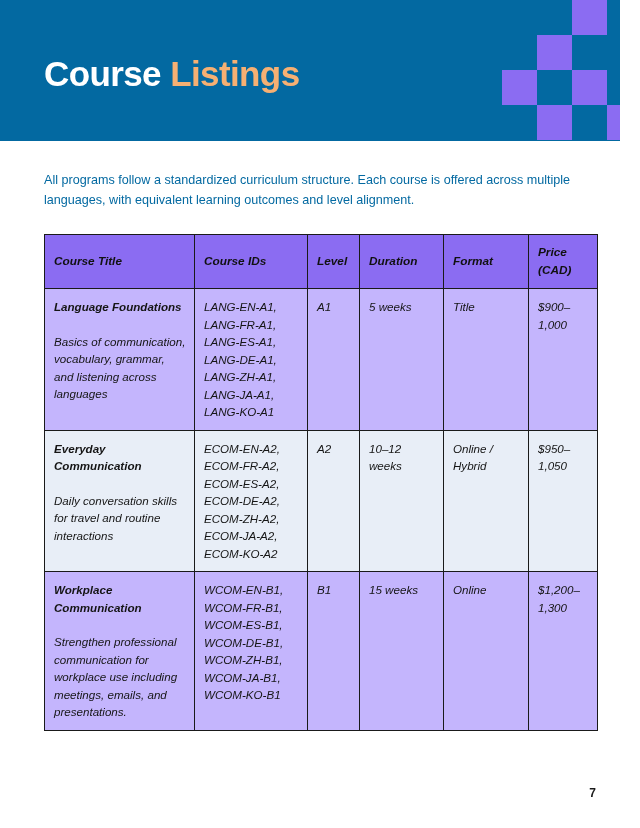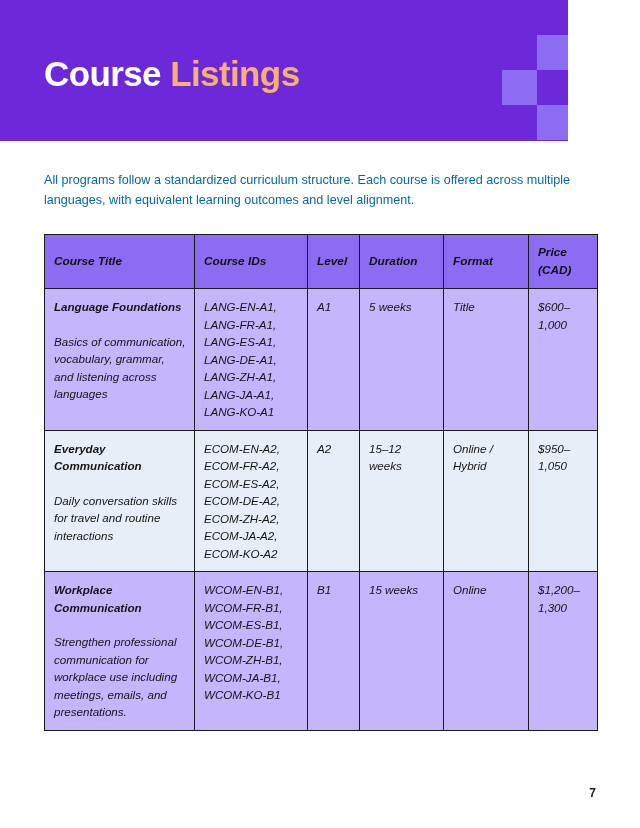--- a/index.html
+++ b/index.html
@@ -14,23 +14,23 @@
     position: relative;
     width: 640px;
     height: 828px;
     background: #ffffff;
     overflow: hidden;
   }
 
   
   .header {
     position: relative;
-    width: 568px;
+    width: 620px;
     height: 141px;
-    background: #6d28d9;
+    background: #0369a1;
     overflow: hidden;
   }
 
   .checker {
     position: absolute;
     top: 0;
     left: 467px;
     width: 173px;
     height: 141px;
   }
@@ -169,30 +169,30 @@
       <tbody>
         <tr class="row-plain">
           <td>
             <span class="cell-title">Language Foundations</span>
             <span class="cell-desc">Basics of communication, vocabulary, grammar, and listening across languages</span>
           </td>
           <td>LANG-EN-A1, LANG-FR-A1, LANG-ES-A1, LANG-DE-A1, LANG-ZH-A1, LANG-JA-A1, LANG-KO-A1</td>
           <td>A1</td>
           <td>5 weeks</td>
           <td>Title</td>
-          <td>$600–1,000</td>
+          <td>$900–1,000</td>
         </tr>
         <tr class="row-alt">
           <td>
             <span class="cell-title">Everyday Communication</span>
             <span class="cell-desc">Daily conversation skills for travel and routine interactions</span>
           </td>
           <td>ECOM-EN-A2, ECOM-FR-A2, ECOM-ES-A2, ECOM-DE-A2, ECOM-ZH-A2, ECOM-JA-A2, ECOM-KO-A2</td>
           <td>A2</td>
-          <td>15–12 weeks</td>
+          <td>10–12 weeks</td>
           <td>Online / Hybrid</td>
           <td>$950–1,050</td>
         </tr>
         <tr class="row-plain">
           <td>
             <span class="cell-title">Workplace Communication</span>
             <span class="cell-desc">Strengthen professional communication for workplace use including meetings, emails, and presentations.</span>
           </td>
           <td>WCOM-EN-B1, WCOM-FR-B1, WCOM-ES-B1, WCOM-DE-B1, WCOM-ZH-B1, WCOM-JA-B1, WCOM-KO-B1</td>
           <td>B1</td>

